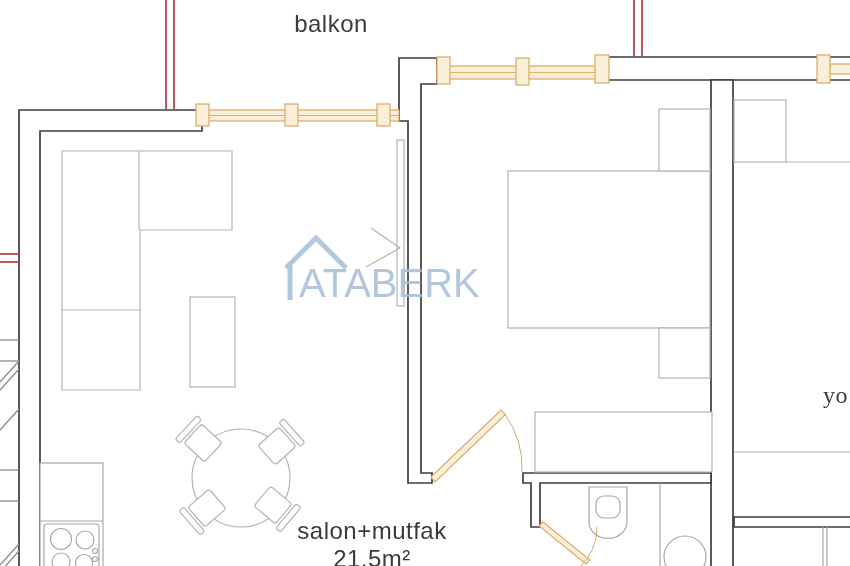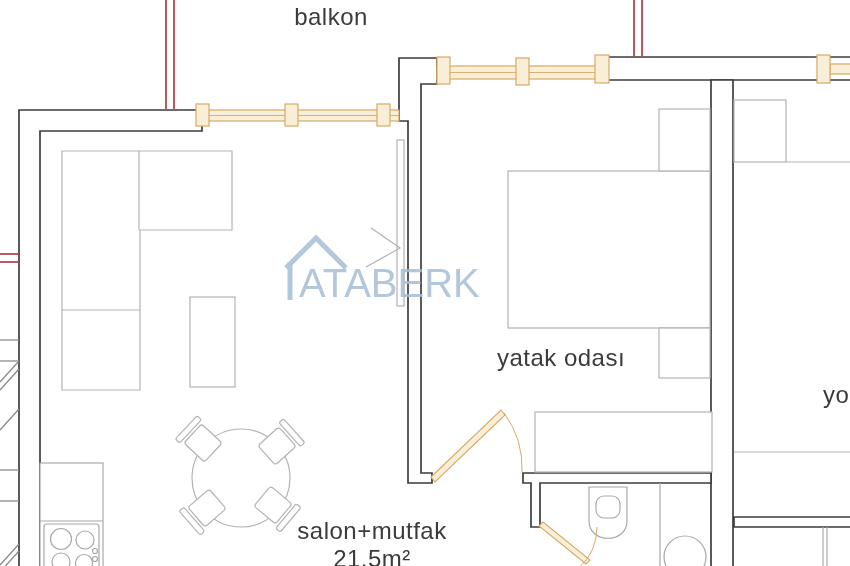--- a/index.html
+++ b/index.html
@@ -31,21 +31,21 @@
   .room-label{
     position:absolute;
     transform:translateX(-50%);
     text-align:center;
     color:var(--label);
     font-size:24px;
     line-height:28px;
     letter-spacing:0.5px;
     white-space:nowrap;
   }
-  .room-label.edge{transform:none;text-align:center;}
+  .room-label.edge{transform:none;text-align:center;font-family:Liberation Serif, serif;}
 </style>
 </head>
 <body>
 
 <div id="plan">
 
   <svg width="850" height="566" viewBox="0 0 850 566">
 
     <g>
 
@@ -179,26 +179,25 @@
       <line class="fixln" x1="827" y1="527" x2="827" y2="572"></line>
     </g>
 
     <g opacity="0.85">
       <polyline class="wmstrk" points="286,268 316,238 346,268" stroke-width="5"></polyline>
       <line class="wmstrk" x1="290" y1="262" x2="290" y2="300" stroke-width="5"></line>
       <text class="wmfill" x="299" y="297" font-size="40" font-family="Liberation Sans, sans-serif">ATABERK</text>
     </g>
   </svg>
 
-  <div class="room-label" style="left:331px;top:3px">
+  <div class="room-label" style="left:331px;top:10px">
     <div>balkon</div>
   </div>
 
   <div class="room-label" style="left:561px;top:344px">
-    <div>yatak odası</div>
   </div>
 
   <div class="room-label" style="left:372px;top:517px">
     <div>salon+mutfak</div>
     <div>21,5m²</div>
   </div>
 
   <div class="room-label edge" style="left:823px;top:381px">
     <div>yo</div>
   </div>

